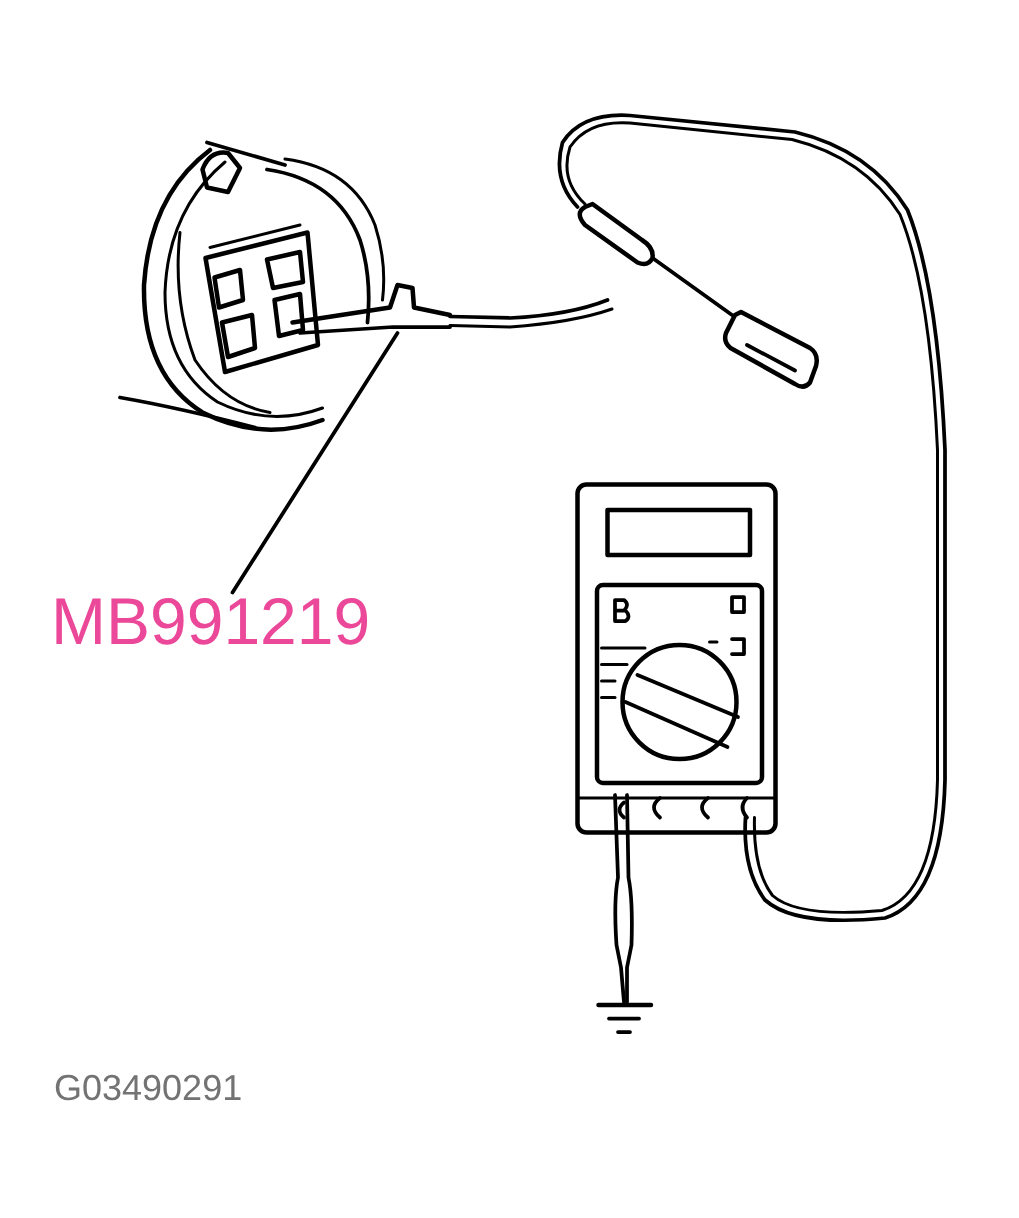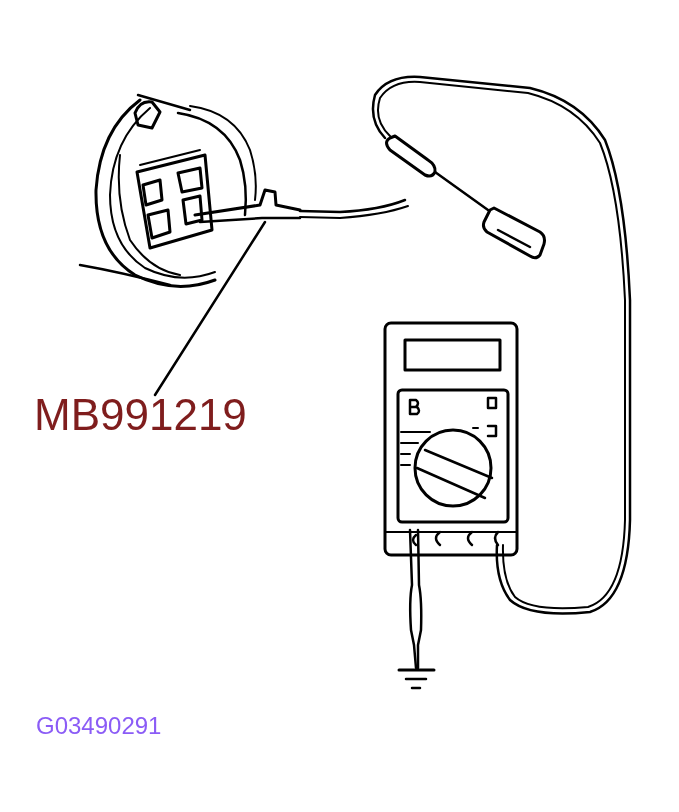--- a/index.html
+++ b/index.html
@@ -1,19 +1,19 @@
 <!DOCTYPE html>
 <html><head>
 <meta charset="utf-8">
 <style>
   html, body { margin: 0; padding: 0; background: #ffffff; }
   body { width: 679px; height: 812px; position: relative; overflow: hidden; font-family: "Liberation Sans", sans-serif; }
   #diagram { position: absolute; left: 0; top: 0; width: 679px; height: 812px; }
-  .tool-label { position: absolute; left: 34px; top: 390px; font-size: 44px; color: #7f1d1d; letter-spacing: 0px; font-family: "Liberation Sans", sans-serif; }
-  .figure-id { position: absolute; left: 36px; top: 712px; font-size: 24px; color: #8b5cf6; font-family: "Liberation Sans", sans-serif; }
+  .tool-label { position: absolute; left: 34px; top: 390px; font-size: 44px; color: #ec4899; letter-spacing: 0px; font-family: "Liberation Sans", sans-serif; }
+  .figure-id { position: absolute; left: 36px; top: 712px; font-size: 24px; color: #737373; font-family: "Liberation Sans", sans-serif; }
   svg * { vector-effect: non-scaling-stroke; }
 </style>
 </head>
 <body>
 
 <svg id="diagram" viewBox="0 0 679 812" xmlns="http://www.w3.org/2000/svg" fill="none" stroke="#000" stroke-linecap="round" stroke-linejoin="round">
 
   <g>
     <path d="M 140 100 Q 100 130 96 190 Q 95 250 135 275 Q 175 295 215 280" stroke-width="3"></path>
     <path d="M 150 108 Q 112 140 110 195 Q 110 245 145 268 Q 180 285 215 272" stroke-width="2"></path>

